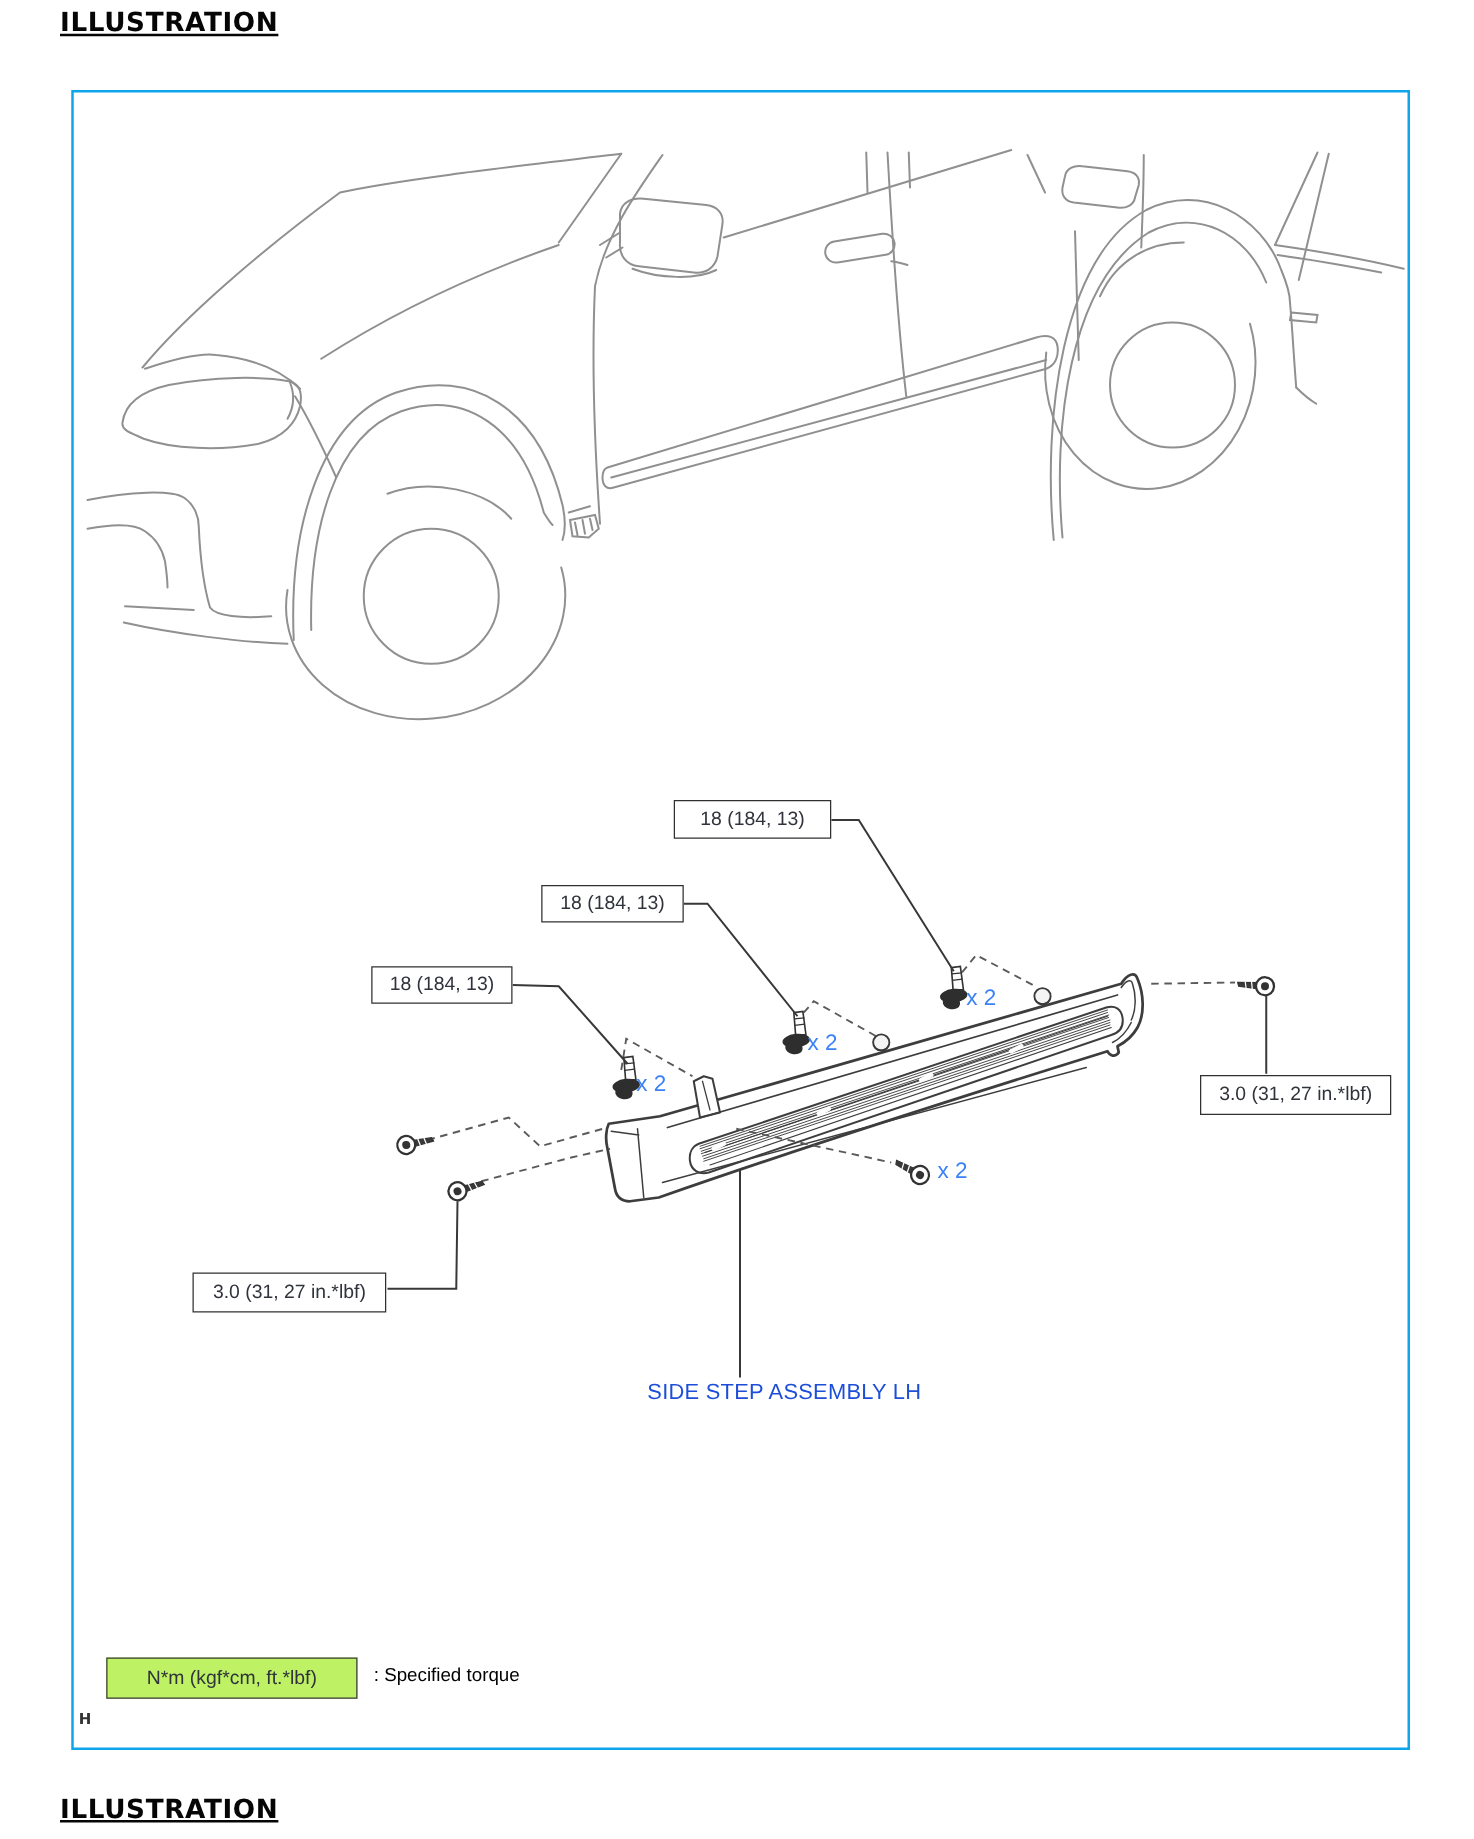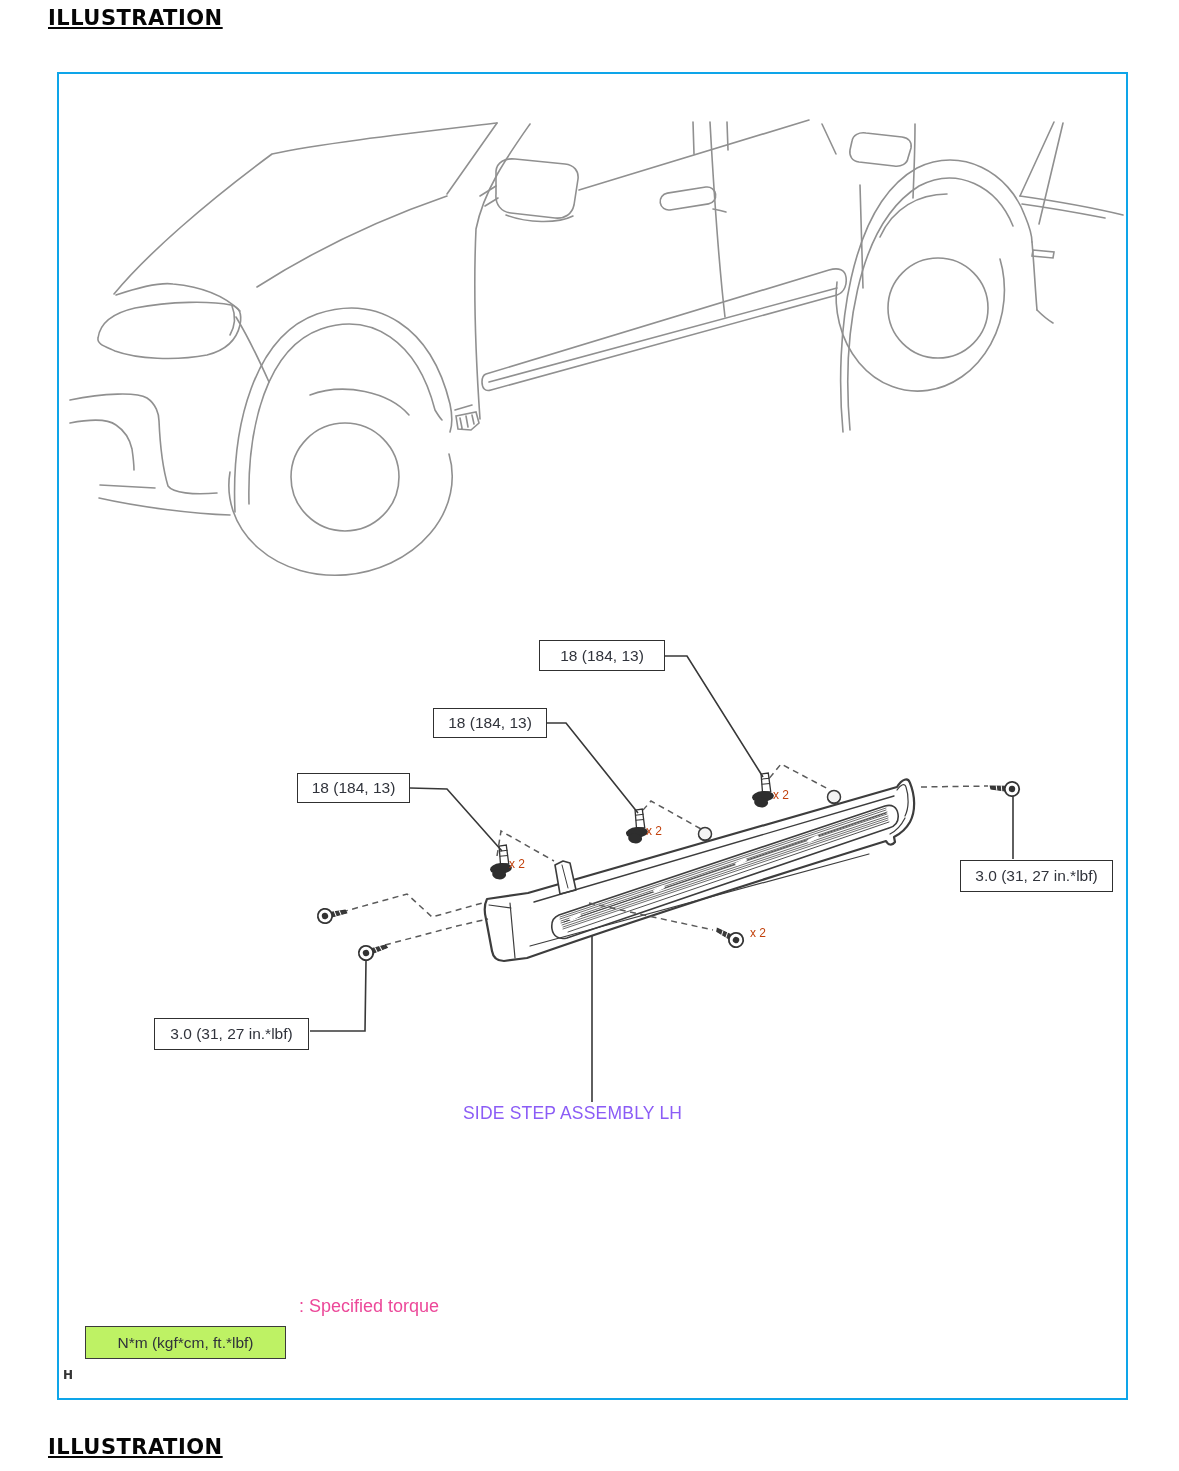--- a/index.html
+++ b/index.html
@@ -3,24 +3,24 @@
 <meta charset="utf-8">
 <style>
   html,body{margin:0;padding:0;background:#ffffff;}
   body{width:1179px;height:1471px;position:relative;font-family:"Liberation Sans",sans-serif;overflow:hidden;}
   .heading{position:absolute;left:48px;font-family:"DejaVu Sans",sans-serif;font-weight:700;font-size:21px;letter-spacing:.5px;color:#060606;text-decoration:underline;}
   #heading-top{top:6px;}
   #heading-bottom{top:1435px;}
   .frame{position:absolute;left:57px;top:72px;width:1067px;height:1324px;border:2px solid #0ea5e9;background:#fff;}
   .frame svg{position:absolute;left:0;top:0;}
   .tlabel{position:absolute;border:1.7px solid #303030;background:#fff;display:flex;align-items:center;justify-content:center;font-size:15.5px;color:#30333b;white-space:nowrap;box-sizing:border-box;}
-  .count{position:absolute;font-size:12px;color:#c2410c;white-space:nowrap;}
-  .part-label{position:absolute;left:404px;top:1029px;width:274px;text-align:left;font-size:17.5px;letter-spacing:.2px;color:#8b5cf6;}
+  .count{position:absolute;font-size:18px;color:#3b82f6;white-space:nowrap;}
+  .part-label{position:absolute;left:404px;top:1029px;width:274px;text-align:right;font-size:17.5px;letter-spacing:.2px;color:#1d4ed8;}
   .legend-box{position:absolute;left:26px;top:1252px;width:201px;height:33px;border:1.7px solid #3a3a3a;background:#bef264;display:flex;align-items:center;justify-content:center;font-size:15.5px;color:#30333b;box-sizing:border-box;}
-  .legend-desc{position:absolute;left:240px;top:1222px;font-size:18px;color:#ec4899;white-space:nowrap;}
+  .legend-desc{position:absolute;left:240px;top:1258px;font-size:15px;color:#000000;white-space:nowrap;}
   .corner-mark{position:absolute;left:4px;top:1294px;font-family:"DejaVu Sans",sans-serif;font-weight:700;font-size:12px;color:#333;}
 </style>
 </head>
 <body>
 
 <div class="heading" id="heading-top">ILLUSTRATION</div>
 
 <div class="frame">
 
   <svg width="1067" height="1324" viewBox="0 0 1067 1324">

